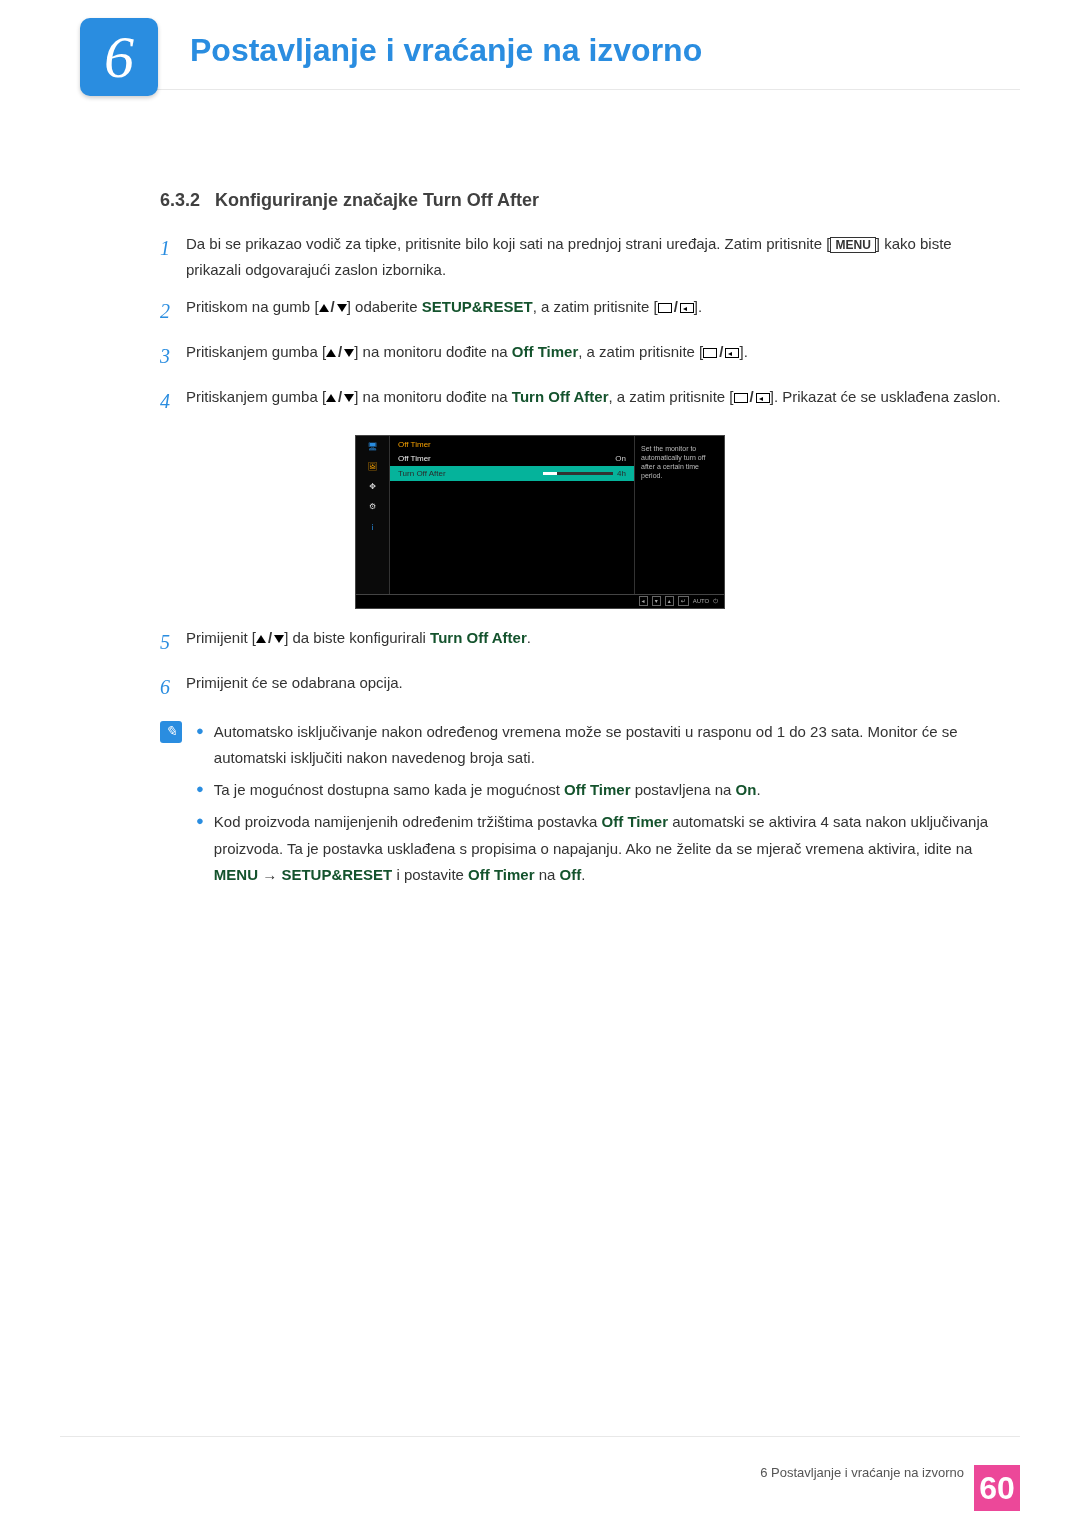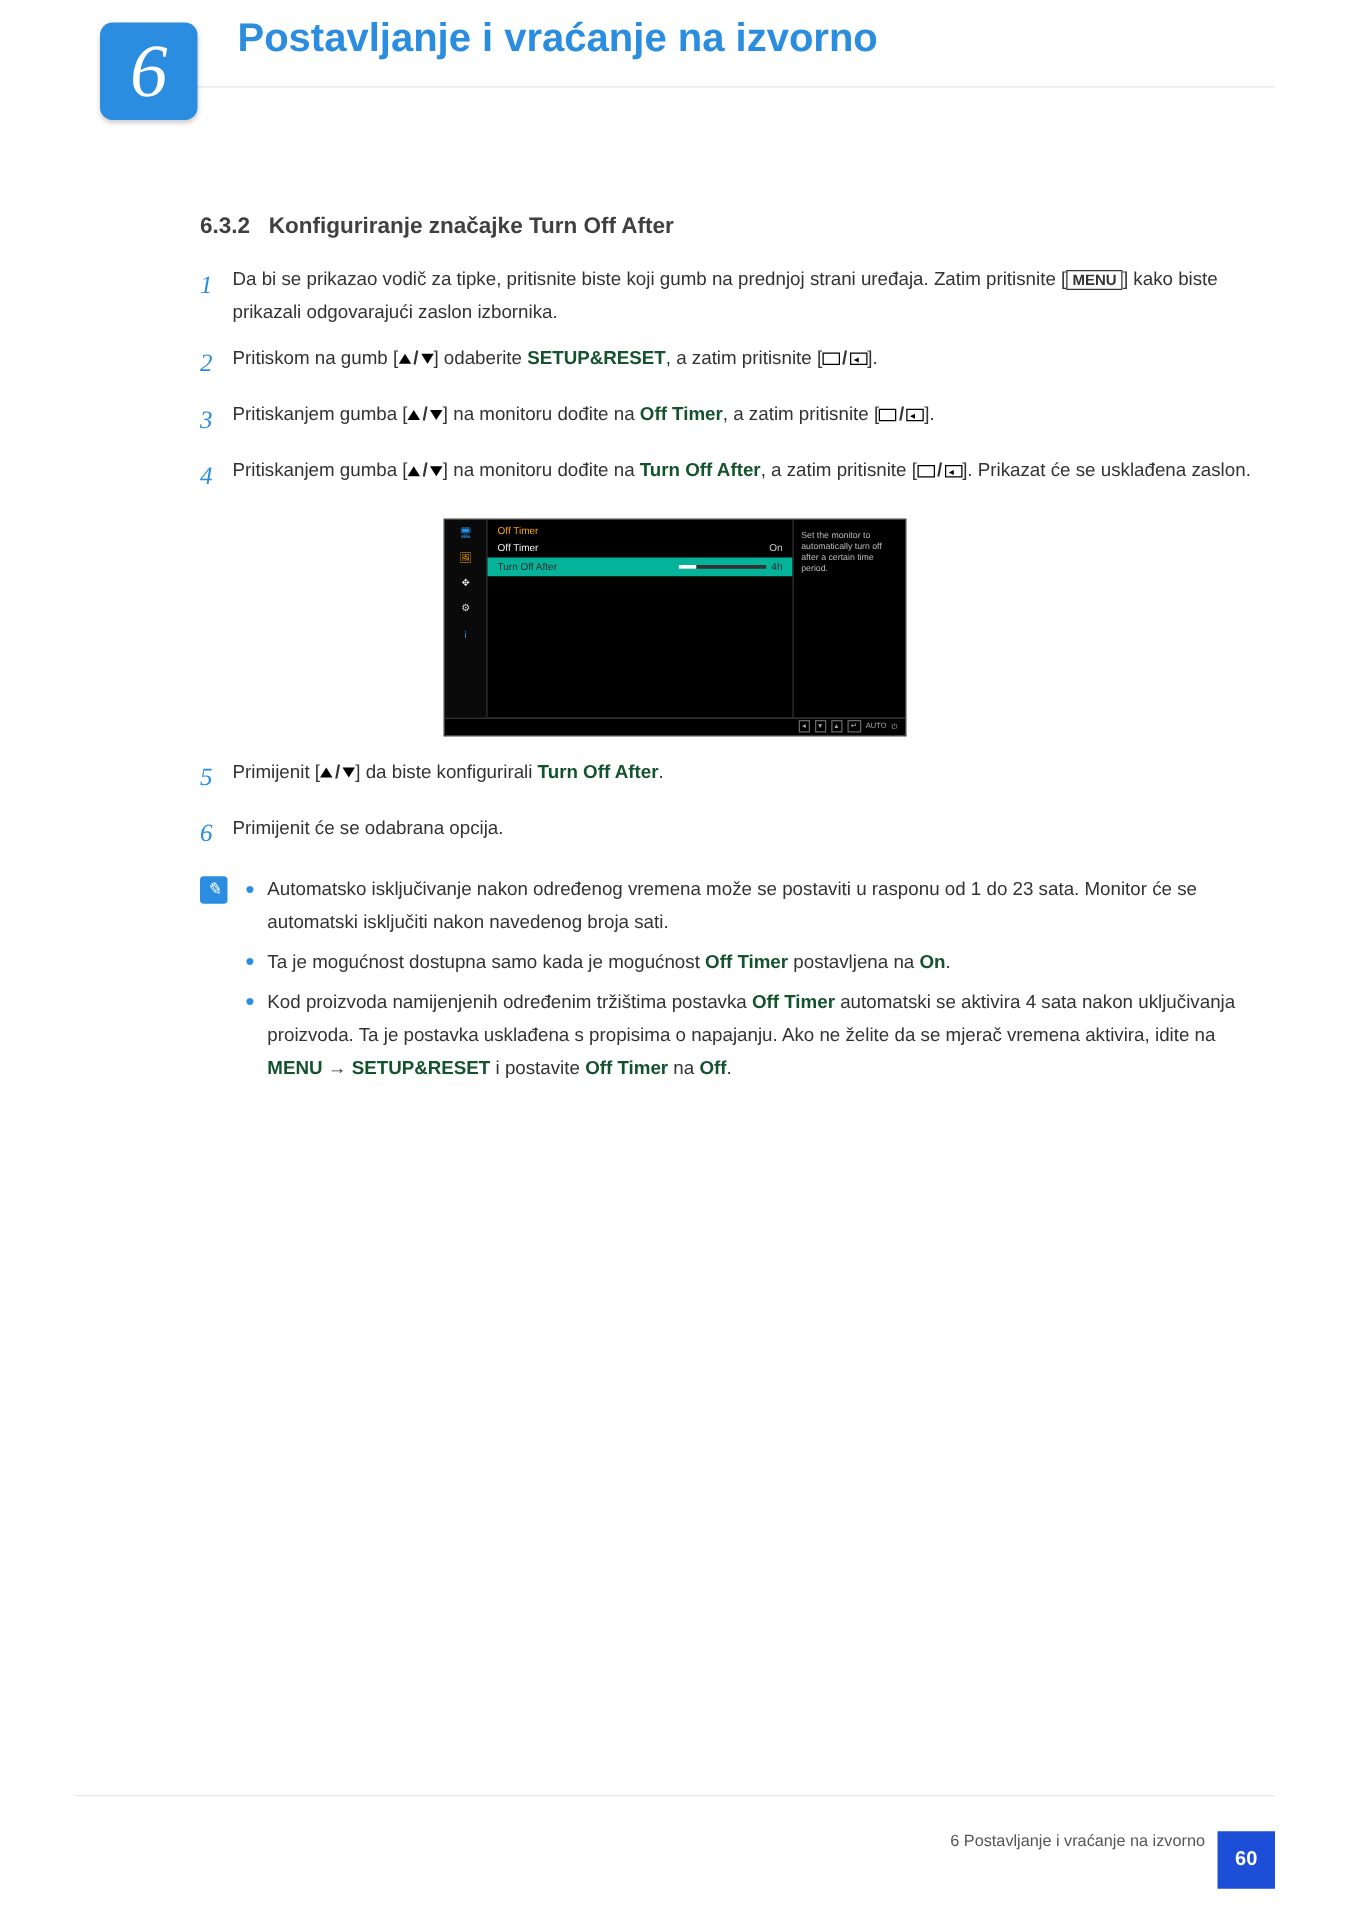--- a/index.html
+++ b/index.html
@@ -15,21 +15,21 @@
     width: 100%;
     height: 100%;
     padding: 0;
     position: relative;
   }
 
   
   .header-row {
     display: flex;
     align-items: center;
-    padding: 12px 0 20px 0;
+    padding: 32px 0 20px 0;
     border-bottom: 1px solid #e8e8e8;
     margin: 0 60px 0 90px;
   }
   .chapter-tab {
     position: absolute;
     left: 80px;
     top: 18px;
     width: 78px;
     height: 78px;
     background: #2a8de0;
@@ -179,23 +179,23 @@
   .bullet { color:#2a8de0; margin-right:10px; font-size:13px; line-height:1.9;}
   .note-text { flex:1; }
 
   
   .footer {
     position:absolute; bottom:16px; right:60px;
     display:flex; align-items:flex-start; gap:10px;
   }
   .footer-text { color:#555; font-size:13px; }
   .footer-page {
-    width:46px; height:46px; background:#1d4ed8; color:#fff;
+    width:46px; height:46px; background:#ec4899; color:#fff;
     display:flex;align-items:center;justify-content:center;
-    font-size:16px; font-weight:600;
+    font-size:32px; font-weight:600;
   }
   .footer-rule {
     position:absolute; bottom:90px; left:60px; right:60px;
     border-top:1px solid #e8e8e8;
   }
 </style>
 </head>
 <body>
 <div class="page">
 
@@ -207,21 +207,21 @@
   <div class="section-heading">
     <span>6.3.2</span>&nbsp;&nbsp;
     <span>Konfiguriranje značajke Turn Off After</span>
   </div>
 
   <div class="steps">
 
     <div class="step">
       <div class="step-num">1</div>
       <div class="step-body">
-        <span>Da bi se prikazao vodič za tipke, pritisnite biste koji gumb na prednjoj strani uređaja. Zatim pritisnite [</span><span class="menu-box">MENU</span><span>] kako biste prikazali odgovarajući zaslon izbornika.</span>
+        <span>Da bi se prikazao vodič za tipke, pritisnite bilo koji sati na prednjoj strani uređaja. Zatim pritisnite [</span><span class="menu-box">MENU</span><span>] kako biste prikazali odgovarajući zaslon izbornika.</span>
       </div>
     </div>
 
     <div class="step">
       <div class="step-num">2</div>
       <div class="step-body">
         <span>Pritiskom na gumb [</span><span class="tri-icons">
             <span class="tri-up"></span>
             <span class="slash">/</span>
             <span class="tri-down"></span>

